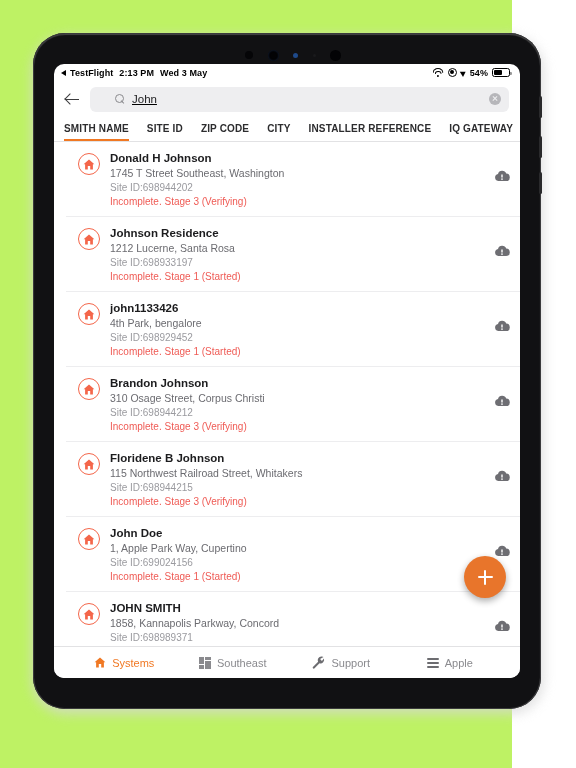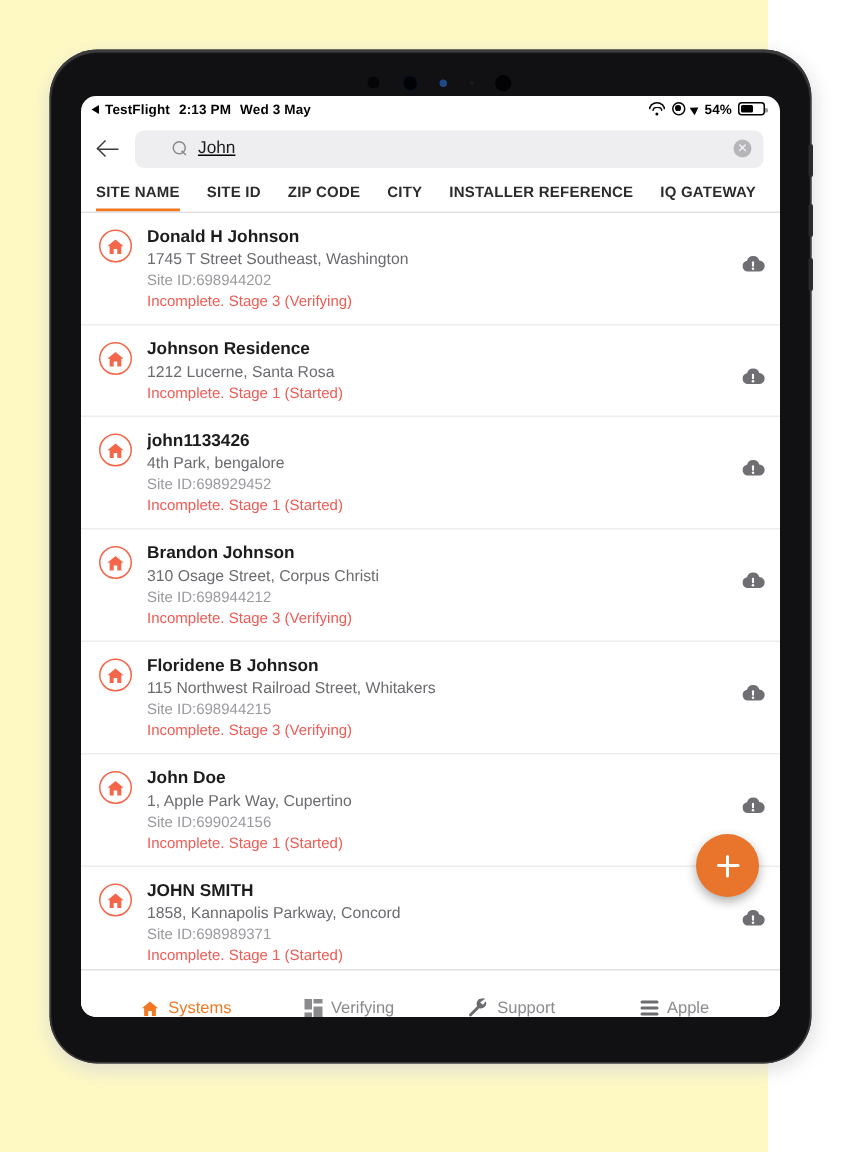--- a/index.html
+++ b/index.html
@@ -5,21 +5,21 @@
   * { box-sizing: border-box; margin: 0; padding: 0; }
   html, body {
     width: 576px; height: 768px;
     background: #ffffff;
     font-family: "Liberation Sans", sans-serif;
     overflow: hidden;
   }
   #stage {
     position: relative;
     width: 512px; height: 768px;
-    background: #fef9c3;
+    background: #bef264;
   }
 
   
   .device-shadow {
     position: absolute;
     left: 32px; top: 36px;
     width: 512px; height: 678px;
     border-radius: 34px;
     background: #d7d7d7;
     filter: blur(6px);
@@ -236,20 +236,21 @@
     left: 0; right: 0; bottom: 0; height: 2px;
     background: var(--accent, #f07823);
   }
 
   
   .list {
     flex: 1 1 auto;
     overflow: hidden;
     position: relative;
     background: #fff;
+    margin-left: 12px;
   }
   .row {
     display: flex;
     align-items: flex-start;
     padding: 9px 10px 7px 12px;
     gap: 10px;
     border-bottom: 1px solid #ededef;
     cursor: pointer;
     position: relative;
   }
@@ -298,21 +299,21 @@
   }
   .fab::before, .fab::after {
     content: ""; position: absolute; background: #fff; border-radius: 1px;
   }
   .fab::before { width: 15px; height: 2px; }
   .fab::after  { width: 2px;  height: 15px; }
 
   
   .tabbar {
     flex: 0 0 32px;
-    display: flex; align-items: flex-end;
+    display: flex; align-items: center;
     background: #fff;
     border-top: 1px solid #e2e2e4;
     padding: 0 16px;
     z-index: 6;
   }
   .tab {
     flex: 1 1 0;
     display: flex; align-items: center; justify-content: center;
     gap: 6px;
     font-size: 11px;
@@ -388,21 +389,21 @@
     <div class="searchrow">
       <div class="back-arrow"></div>
       <div class="searchfield">
         <span class="mag"></span>
         <span class="searchtext">John</span>
         <span class="clear-btn"></span>
       </div>
     </div>
 
     <div class="colheaders">
-      <div class="colh active">SITE NAME</div>
+      <div class="colh active">SMITH NAME</div>
       <div class="colh">SITE ID</div>
       <div class="colh">ZIP CODE</div>
       <div class="colh">CITY</div>
       <div class="colh">INSTALLER REFERENCE</div>
       <div class="colh">IQ GATEWAY</div>
     </div>
 
     <div class="list">
 
       <div class="row">
@@ -426,20 +427,21 @@
 
       <div class="row">
         <div class="home-badge" style="border-color: rgb(244, 102, 74);">
           <svg class="home-glyph" width="12" height="11" viewBox="0 0 12 11" aria-hidden="true">
             <path d="M6 0.6 L11.4 5.2 L9.9 5.2 L9.9 10.4 L7.2 10.4 L7.2 7.0 L4.8 7.0 L4.8 10.4 L2.1 10.4 L2.1 5.2 L0.6 5.2 Z" fill="#f4664a"></path>
           </svg>
         </div>
         <div class="row-body">
           <div class="r-name">Johnson Residence</div>
           <div class="r-addr">1212 Lucerne, Santa Rosa</div>
+          <div class="r-sid">Site ID:698933197</div>
           <div class="r-status" style="color: rgb(239, 91, 85);">Incomplete. Stage 1 (Started)</div>
         </div>
         <svg class="cloud-ic" viewBox="0 0 16 13">
           <path d="M4.2 12 A3.6 3.6 0 0 1 4 4.9 A4.3 4.3 0 0 1 12.2 4.6 A3.4 3.4 0 0 1 12 12 Z" fill="#6e6e73"></path>
           <rect x="7.3" y="5.2" width="1.4" height="3.6" rx="0.7" fill="#fff"></rect>
           <circle cx="8" cy="10.1" r="0.85" fill="#fff"></circle>
         </svg>
       </div>
 
       <div class="row">
@@ -552,21 +554,21 @@
 
       <div class="tab">
         <span class="ticon">
           <span class="grid-ic">
               <i></i>
               <i></i>
               <i></i>
               <i></i>
             </span>
         </span>
-        <span>Verifying</span>
+        <span>Southeast</span>
       </div>
 
       <div class="tab">
         <span class="ticon">
           <svg width="13" height="13" viewBox="0 0 13 13" aria-hidden="true">
             <path d="M9.3 0.6 a3.6 3.6 0 0 0-3.2 5.2 L0.9 11 a1 1 0 0 0 1.4 1.4 l5.2-5.2 a3.6 3.6 0 0 0 4.4-4.7 L9.9 4.9 L8.1 3.1 L11.5 0.9 a3.6 3.6 0 0 0-2.2-0.3 z" fill="#6c6c70"></path>
           </svg>
         </span>
         <span>Support</span>
       </div>

